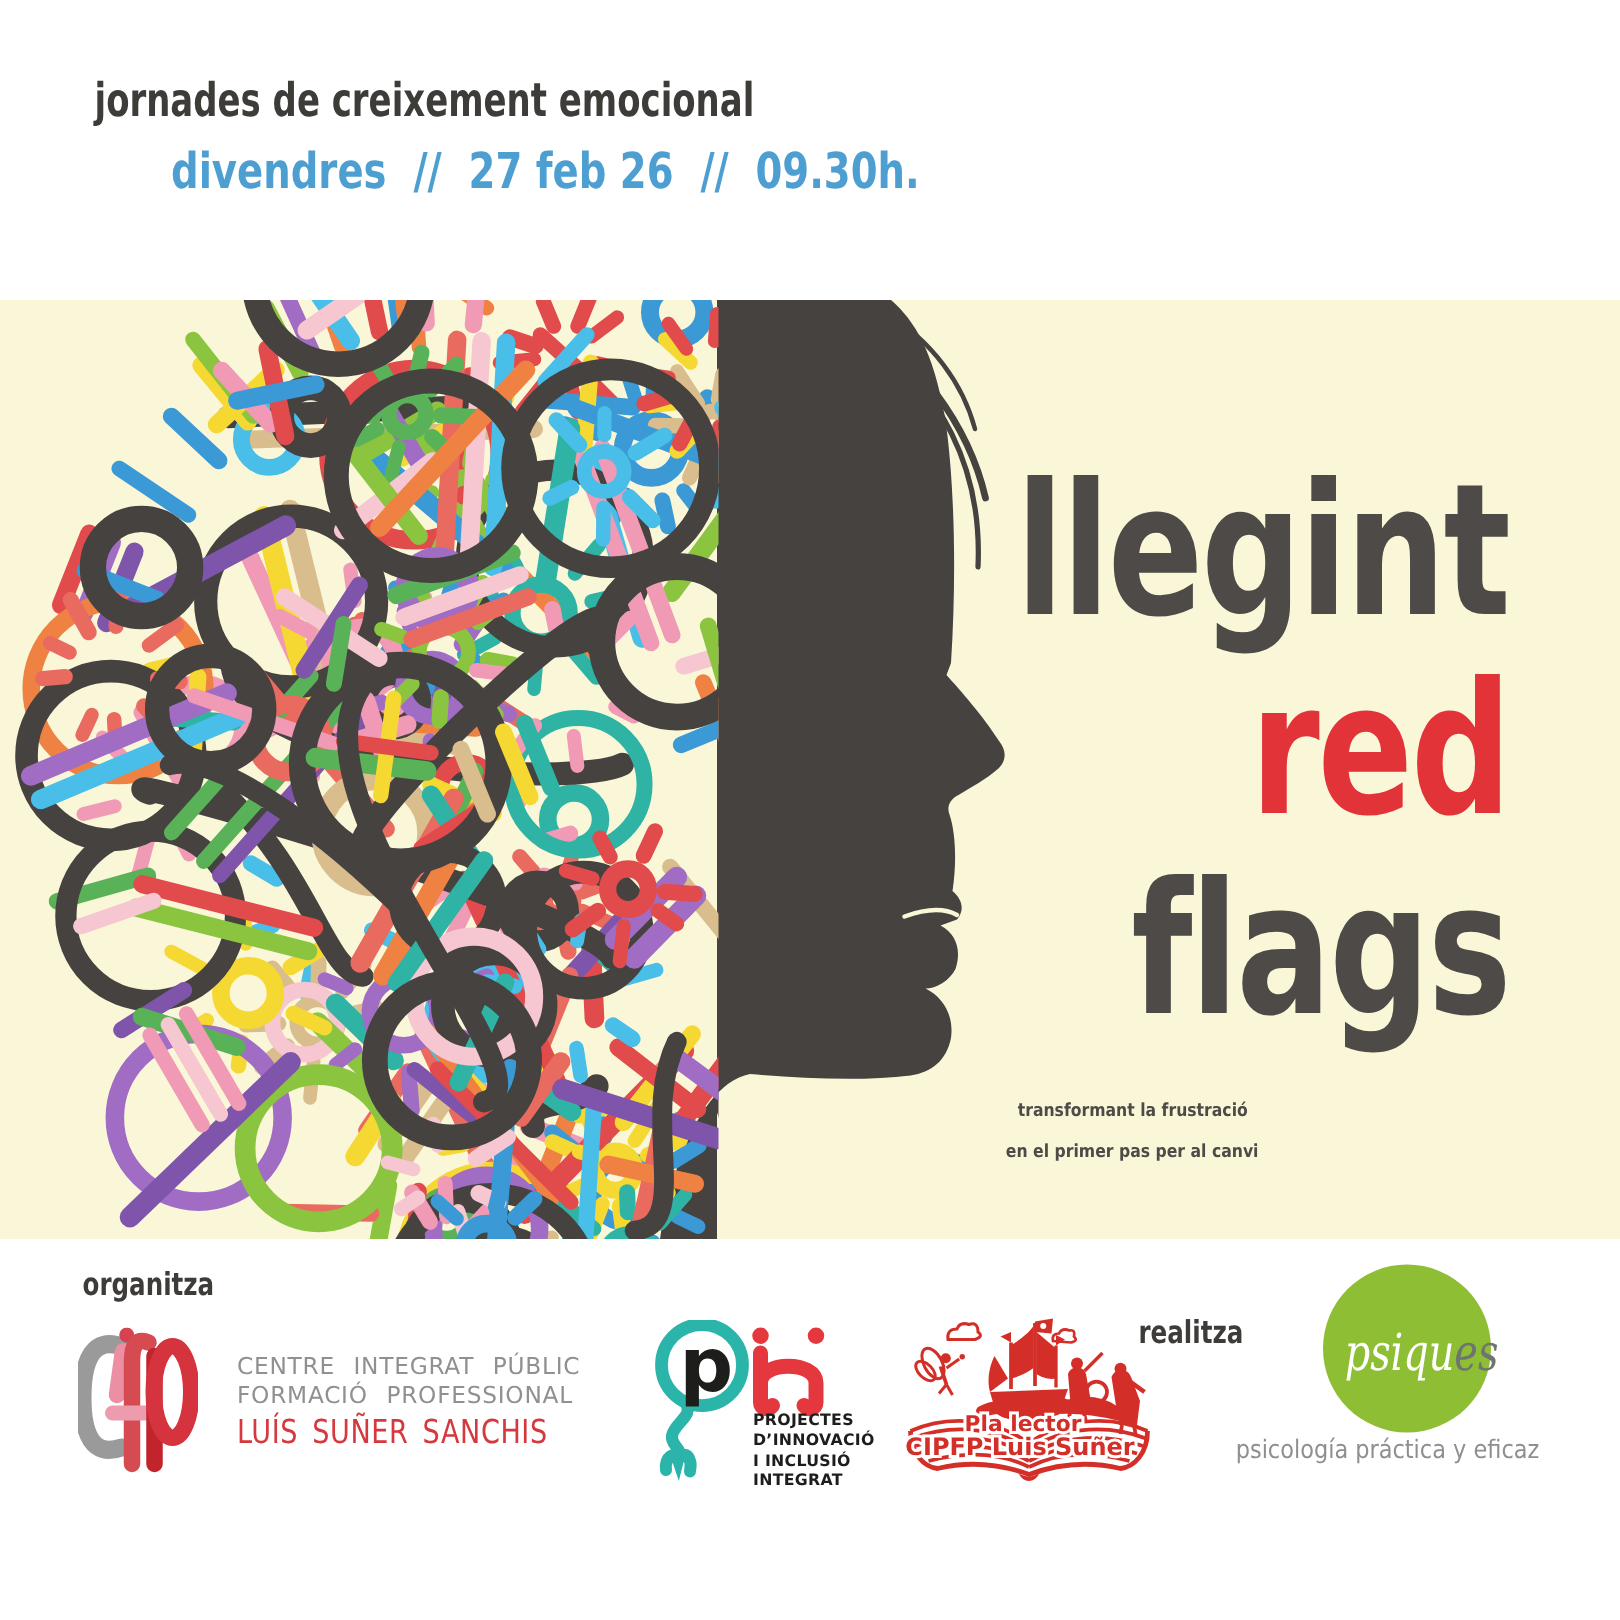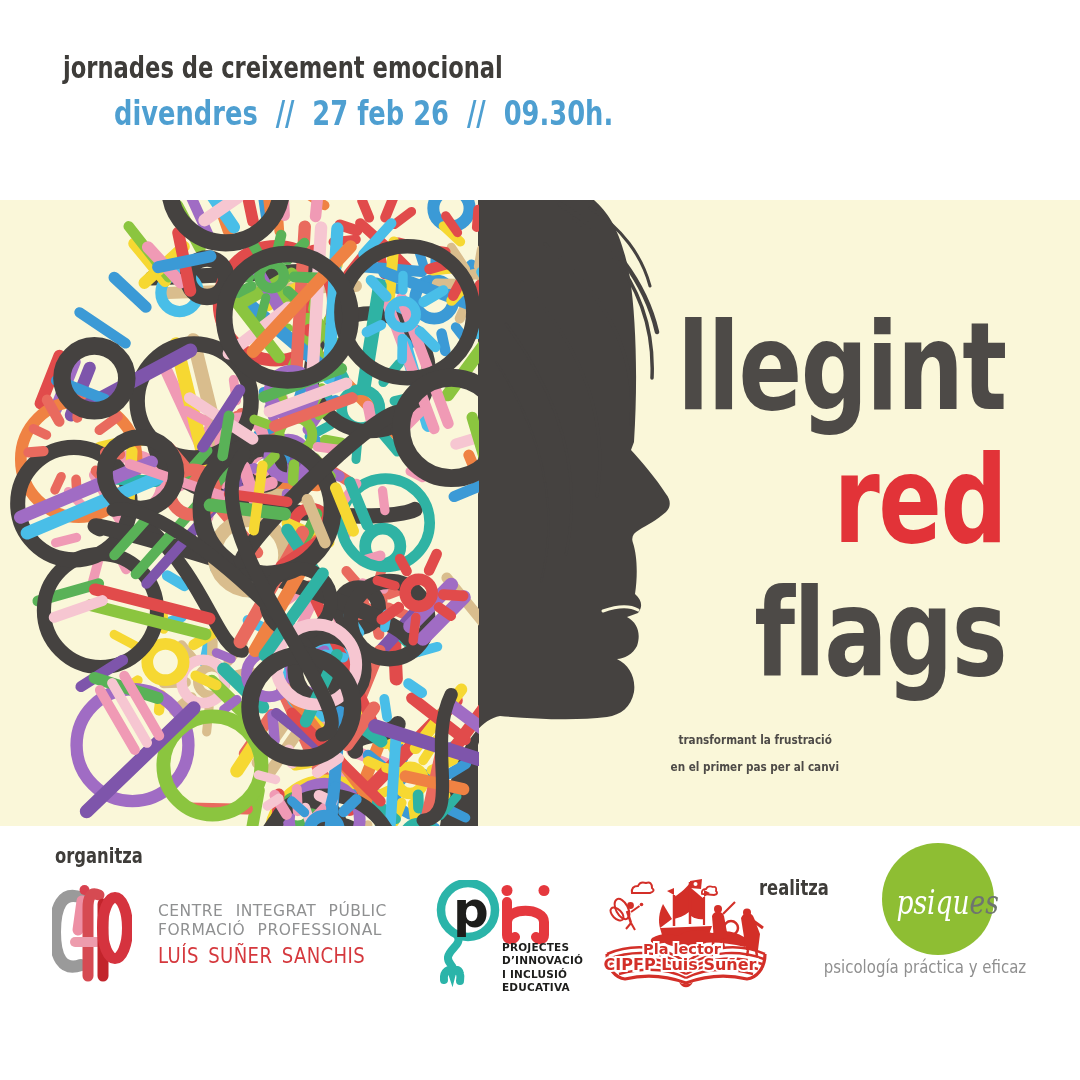--- a/index.html
+++ b/index.html
@@ -587,21 +587,21 @@
       <path d="M22,55 C28,64 15,68 13,77 C12,84 20,85 18,92 M9,100 C8,91 15,87 17,93 C18,89 24,88 25,94 C26,97 25,100 25,101" stroke="#2BB4A9" stroke-width="8" fill="none" stroke-linecap="round"></path>
       <text x="18" y="47" font-size="50" font-weight="bold" fill="#1D1D1B">p</text>
       <circle cx="72" cy="10.5" r="5.5" fill="#E5383E"></circle>
       <circle cx="109" cy="10.5" r="5.5" fill="#E5383E"></circle>
       <path d="M72,22 L72,55 M72,42 C72,27 109,27 109,42 L109,55 M72,55 C72,59.5 77,60.5 80,57 M109,55 C109,59.5 104,60.5 101,57" stroke="#E5383E" stroke-width="10" fill="none" stroke-linecap="round"></path>
     </svg>
     <div class="piie-text">
       <div>PROJECTES</div>
       <div>D’INNOVACIÓ</div>
       <div>I INCLUSIÓ</div>
-      <div>EDUCATIVA</div>
+      <div>INTEGRAT</div>
     </div>
 
     <svg class="pla-logo" width="185" height="120" viewBox="0 0 185 120">
       <g stroke="#D32F28" fill="none" stroke-width="2">
         <path d="M38,17 Q37,10 44,10 Q46,5 52,7 Q58,5 58,12 Q62,15 56,17 Z"></path>
         <path d="M108,18 Q107,13 112,13 Q114,9 119,11 Q123,10 122,15 Q125,18 120,19 Z" stroke-width="1.8"></path>
       </g>
       <g fill="#D32F28">
         <path d="M66,52 L118,50 L112,67 C94,73 76,72 70,66 Z"></path>
         <path d="M80,21 C88,16 93,11 95,8 L95,36 C90,40 84,42 80,43 Z"></path>

